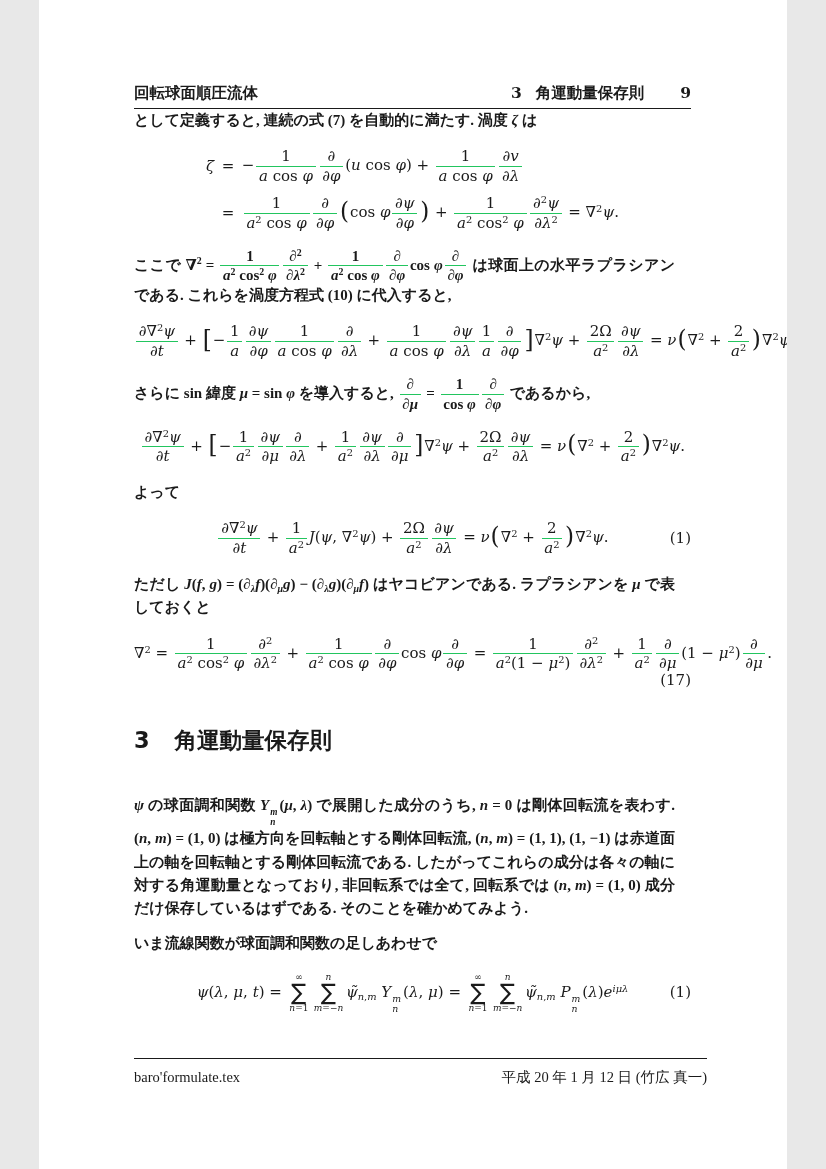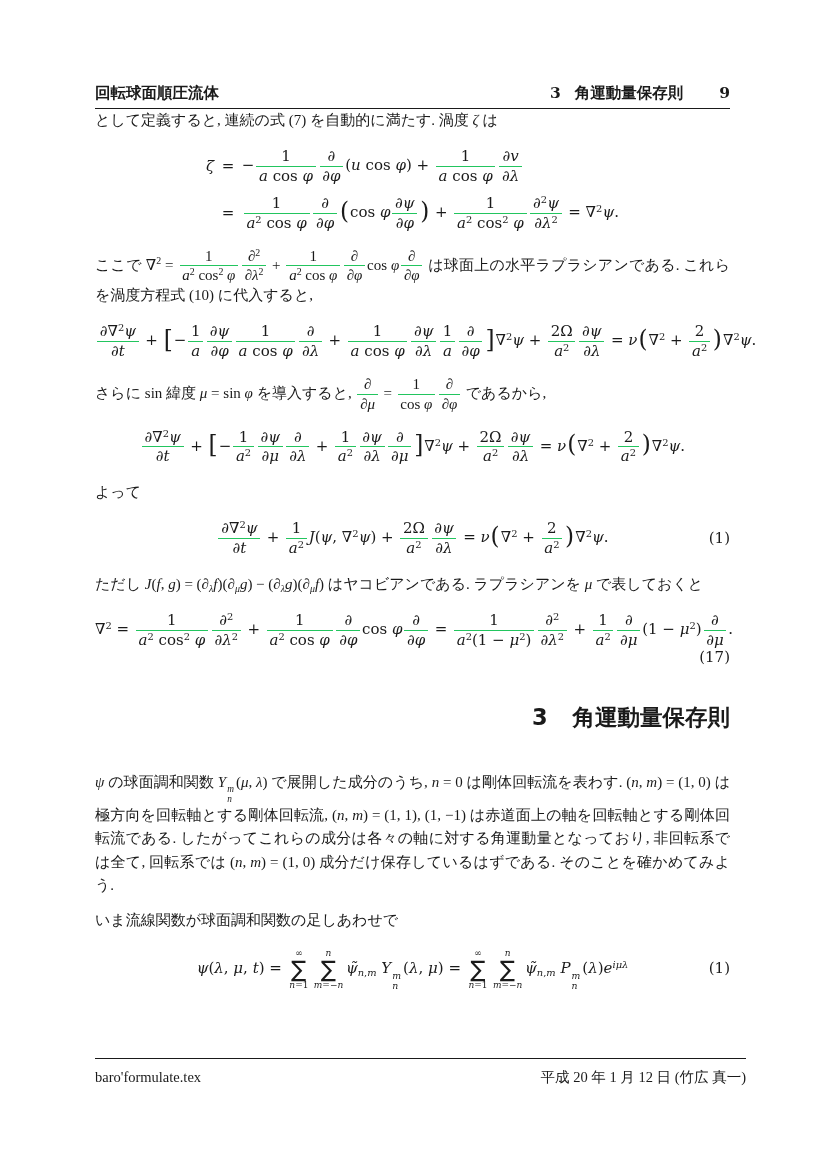--- a/index.html
+++ b/index.html
@@ -1,19 +1,19 @@
 <!DOCTYPE html>
 <html lang="ja"><head>
 <meta charset="utf-8">
 <title>回転球面順圧流体</title>
 <style>
   html,body{margin:0;padding:0;background:#e8e8e8;}
   .page{
     position:relative;
-    width:826px;height:1169px;
+    width:748px;height:1169px;
     margin:0 auto;
     background:#ffffff;
     color:#1a1a1a;
     box-sizing:border-box;
     padding:84px 96px 16px 95px;
     overflow:hidden;
     font-family:"Liberation Serif","DejaVu Serif",serif;
     font-size:15px;
     line-height:1.55;
   }
@@ -22,21 +22,21 @@
     display:flex;justify-content:space-between;align-items:baseline;
     border-bottom:1.2px solid #1a1a1a;
     padding-bottom:5px;
     font-family:"DejaVu Sans","Liberation Sans",sans-serif;
     font-weight:bold;font-size:15.5px;line-height:1.2;
   }
   .hdr .num{font-family:"DejaVu Serif","Liberation Serif",serif;}
   .hdr-right{display:inline-flex;gap:14px;align-items:baseline;}
   .hdr-right .pageno{margin-left:22px;}
   
-  p.para{margin:0 0 12px 0;text-align:justify;}
+  p.para{margin:0 16px 12px 0;text-align:justify;font-weight:bold;}
   .mt-lg{margin-top:30px;}
   
   .math{font-family:"DejaVu Serif","Liberation Serif",serif;}
   .math i{font-family:"DejaVu Serif","Liberation Serif",serif;font-style:italic;}
   sup,sub{font-size:.66em;line-height:0;}
   sup{vertical-align:.55em;}
   sub{vertical-align:-.3em;}
   .f{display:inline-block;vertical-align:middle;text-align:center;margin:0 .13em;line-height:1.12;}
   .f>.n{display:block;padding:0 .18em 1px;}
   .f>.d{display:block;border-top:1px solid #22c55e;padding:1px .18em 0;}
@@ -50,21 +50,20 @@
   .eqbody{display:inline-block;white-space:nowrap;}
   .eqnum{position:absolute;right:0;top:50%;transform:translateY(-50%);}
   .eqnum.below{top:auto;bottom:-20px;transform:none;}
   .eqrow.has-below{margin-bottom:34px;text-decoration:underline;}
   .alg{display:inline-grid;grid-template-columns:auto auto auto;gap:.7em .5em;align-items:center;justify-items:start;text-align:left;}
   
   h2.sec{
     font-family:"DejaVu Sans","Liberation Sans",sans-serif;
     font-weight:bold;font-size:22.5px;line-height:1.25;
     margin:54px 0 40px 0;
-    text-align:right;
   }
   h2.sec .sec-title{margin-left:1.1em;}
   
   .ftr{
     position:absolute;left:95px;right:80px;top:1058px;
     border-top:1.2px solid #1a1a1a;
     padding-top:7px;
     display:flex;justify-content:space-between;align-items:baseline;
     font-size:14.5px;
   }

